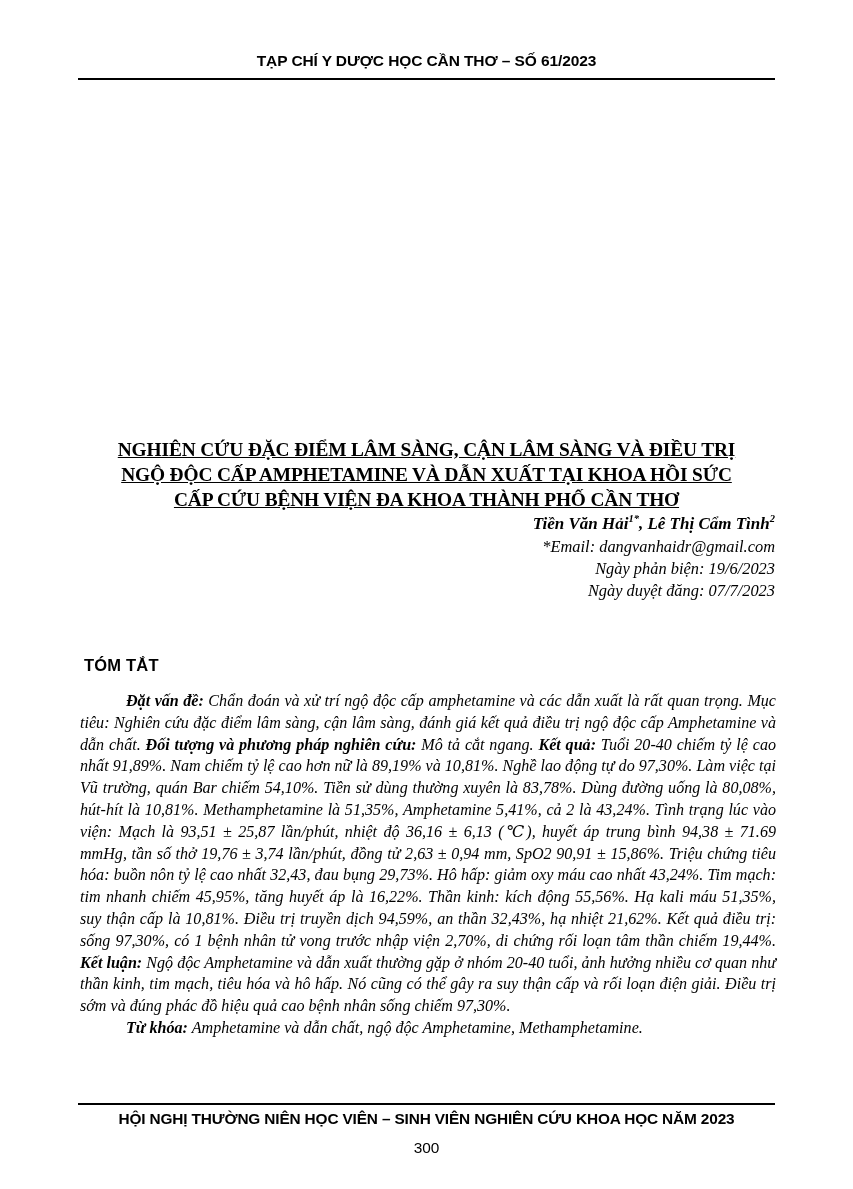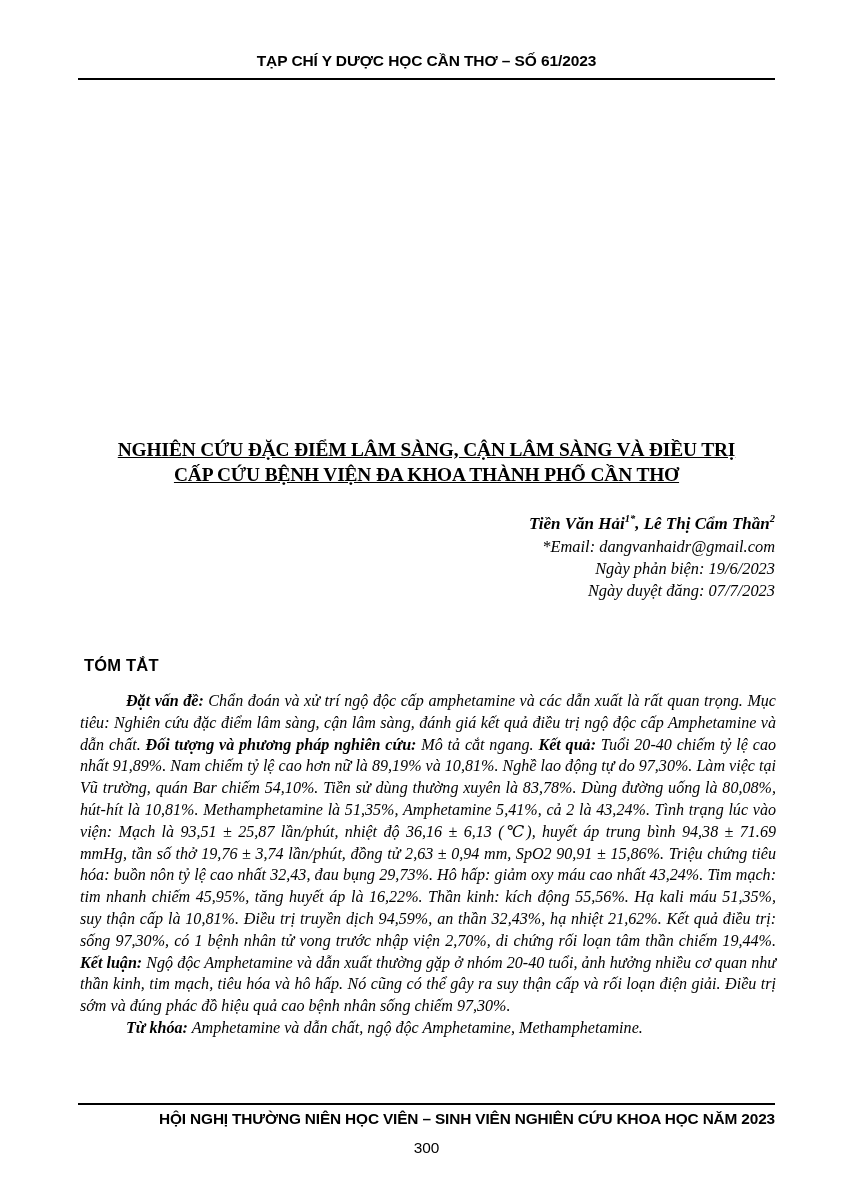--- a/index.html
+++ b/index.html
@@ -138,21 +138,21 @@
     top: 1103px;
     width: 697px;
     height: 2.2px;
     background: #000;
   }
   .footline {
     position: absolute;
     left: 78px;
     top: 1110px;
     width: 697px;
-    text-align: right;
+    text-align: center;
     font-family: "Liberation Sans", "DejaVu Sans", sans-serif;
     font-weight: bold;
     font-size: 15.4px;
     letter-spacing: -0.15px;
     white-space: nowrap;
   }
   .pagenum {
     position: absolute;
     left: 78px;
     top: 1139px;
@@ -165,25 +165,26 @@
 </head>
 <body>
 
 <div class="page">
 
   <div class="runhead">TẠP CHÍ Y DƯỢC HỌC CẦN THƠ – SỐ 61/2023</div>
   <div class="rule-top"></div>
 
   <div class="title-block">
     <div class="title-line">NGHIÊN CỨU ĐẶC ĐIỂM LÂM SÀNG, CẬN LÂM SÀNG VÀ ĐIỀU TRỊ</div>
+    <div class="title-line">NGỘ ĐỘC CẤP AMPHETAMINE VÀ DẪN XUẤT TẠI KHOA HỒI SỨC</div>
     <div class="title-line">CẤP CỨU BỆNH VIỆN ĐA KHOA THÀNH PHỐ CẦN THƠ</div>
   </div>
 
   <div class="meta-block">
-    <div class="authors"><span>Tiền Văn Hải</span><sup>1*</sup><span>, </span><span>Lê Thị Cẩm Thần</span><sup>2</sup></div>
+    <div class="authors"><span>Tiền Văn Hải</span><sup>1*</sup><span>, </span><span>Lê Thị Cẩm Tình</span><sup>2</sup></div>
     <div class="email">*Email: dangvanhaidr@gmail.com</div>
     <div class="dateline">Ngày phản biện: 19/6/2023</div>
     <div class="dateline">Ngày duyệt đăng: 07/7/2023</div>
   </div>
 
   <div class="sec-head">TÓM TẮT</div>
 
   <div class="abstract">
     <p><span class="lbl">Đặt vấn đề:</span><span> Chẩn đoán và xử trí ngộ độc cấp amphetamine và các dẫn xuất là rất quan trọng. Mục tiêu: Nghiên cứu đặc điểm lâm sàng, cận lâm sàng, đánh giá kết quả điều trị ngộ độc cấp Amphetamine và dẫn chất. </span><span class="lbl">Đối tượng và phương pháp nghiên cứu:</span><span> Mô tả cắt ngang. </span><span class="lbl">Kết quả:</span><span> Tuổi 20-40 chiếm tỷ lệ cao nhất 91,89%. Nam chiếm tỷ lệ cao hơn nữ là 89,19% và 10,81%. Nghề lao động tự do 97,30%. Làm việc tại Vũ trường, quán Bar chiếm 54,10%. Tiền sử dùng thường xuyên là 83,78%. Dùng đường uống là 80,08%, hút-hít là 10,81%. Methamphetamine là 51,35%, Amphetamine 5,41%, cả 2 là 43,24%. Tình trạng lúc vào viện:  Mạch là 93,51 ± 25,87 lần/phút, nhiệt độ 36,16 ± 6,13 (℃), huyết áp trung bình 94,38 ± 71.69 mmHg, tần số thở 19,76 ± 3,74 lần/phút, đồng tử 2,63 ± 0,94 mm, SpO2 90,91 ± 15,86%. Triệu chứng tiêu hóa: buồn nôn tỷ lệ cao nhất 32,43, đau bụng 29,73%. Hô hấp: giảm oxy máu cao nhất 43,24%. Tim mạch: tim nhanh chiếm 45,95%, tăng huyết áp là 16,22%. Thần kinh: kích động 55,56%. Hạ kali máu 51,35%, suy thận cấp là 10,81%. Điều trị truyền dịch 94,59%, an thần 32,43%, hạ nhiệt 21,62%. Kết quả điều trị: sống 97,30%, có 1 bệnh nhân tử vong trước nhập viện 2,70%, di chứng rối loạn tâm thần chiếm 19,44%. </span><span class="lbl">Kết luận:</span><span> Ngộ độc Amphetamine và dẫn xuất thường gặp ở nhóm 20-40 tuổi, ảnh hưởng nhiều cơ quan như thần kinh, tim mạch, tiêu hóa và hô hấp. Nó cũng có thể gây ra suy thận cấp và rối loạn điện giải. Điều trị sớm và đúng phác đồ hiệu quả cao bệnh nhân sống chiếm 97,30%.</span></p>
     <p class="kw"><span class="lbl">Từ khóa:</span><span> Amphetamine và dẫn chất, ngộ độc Amphetamine, Methamphetamine.</span></p>

